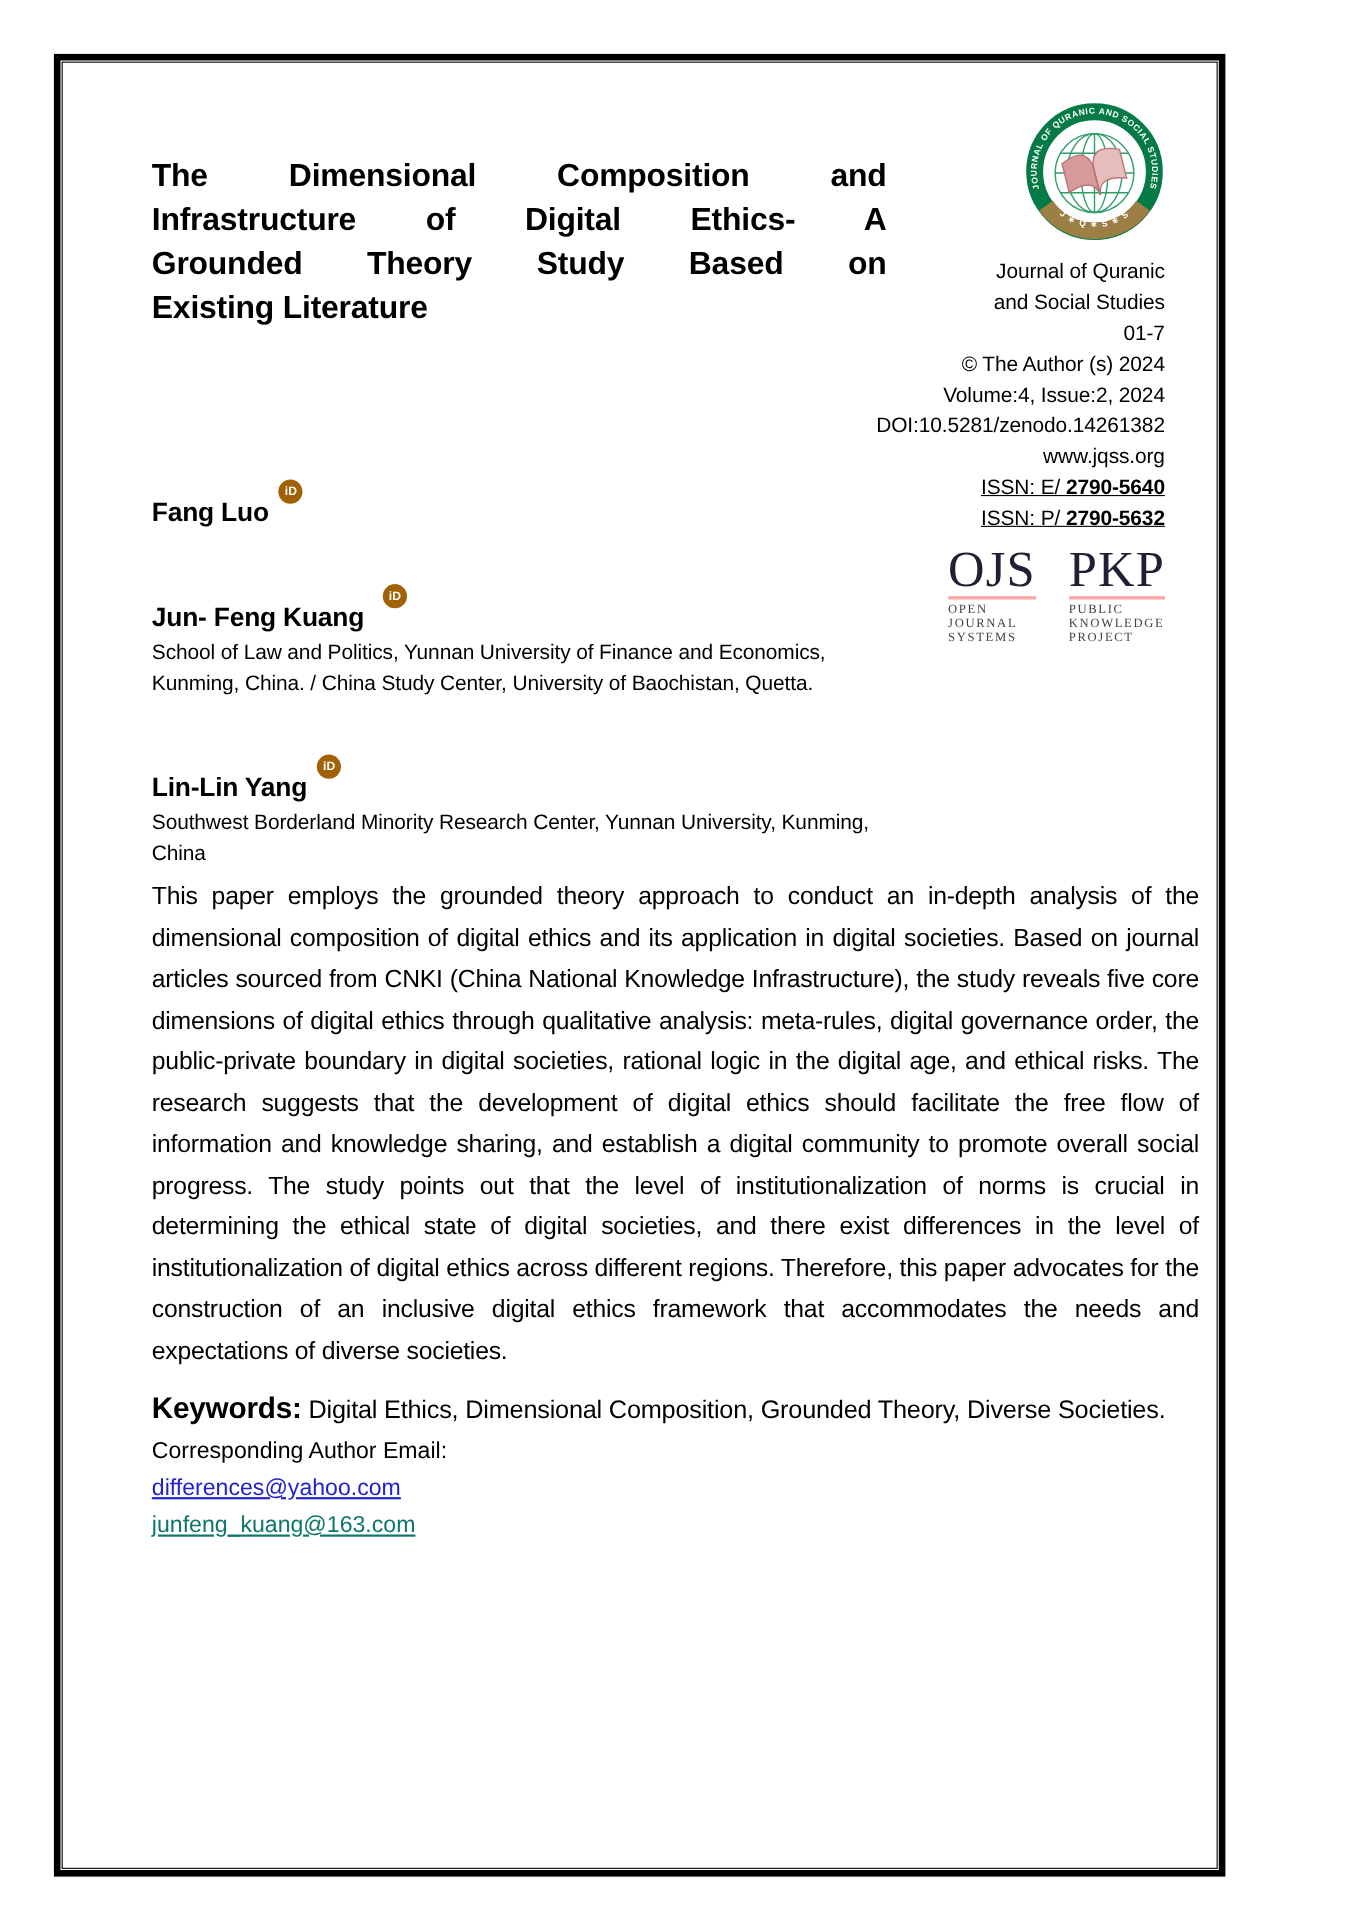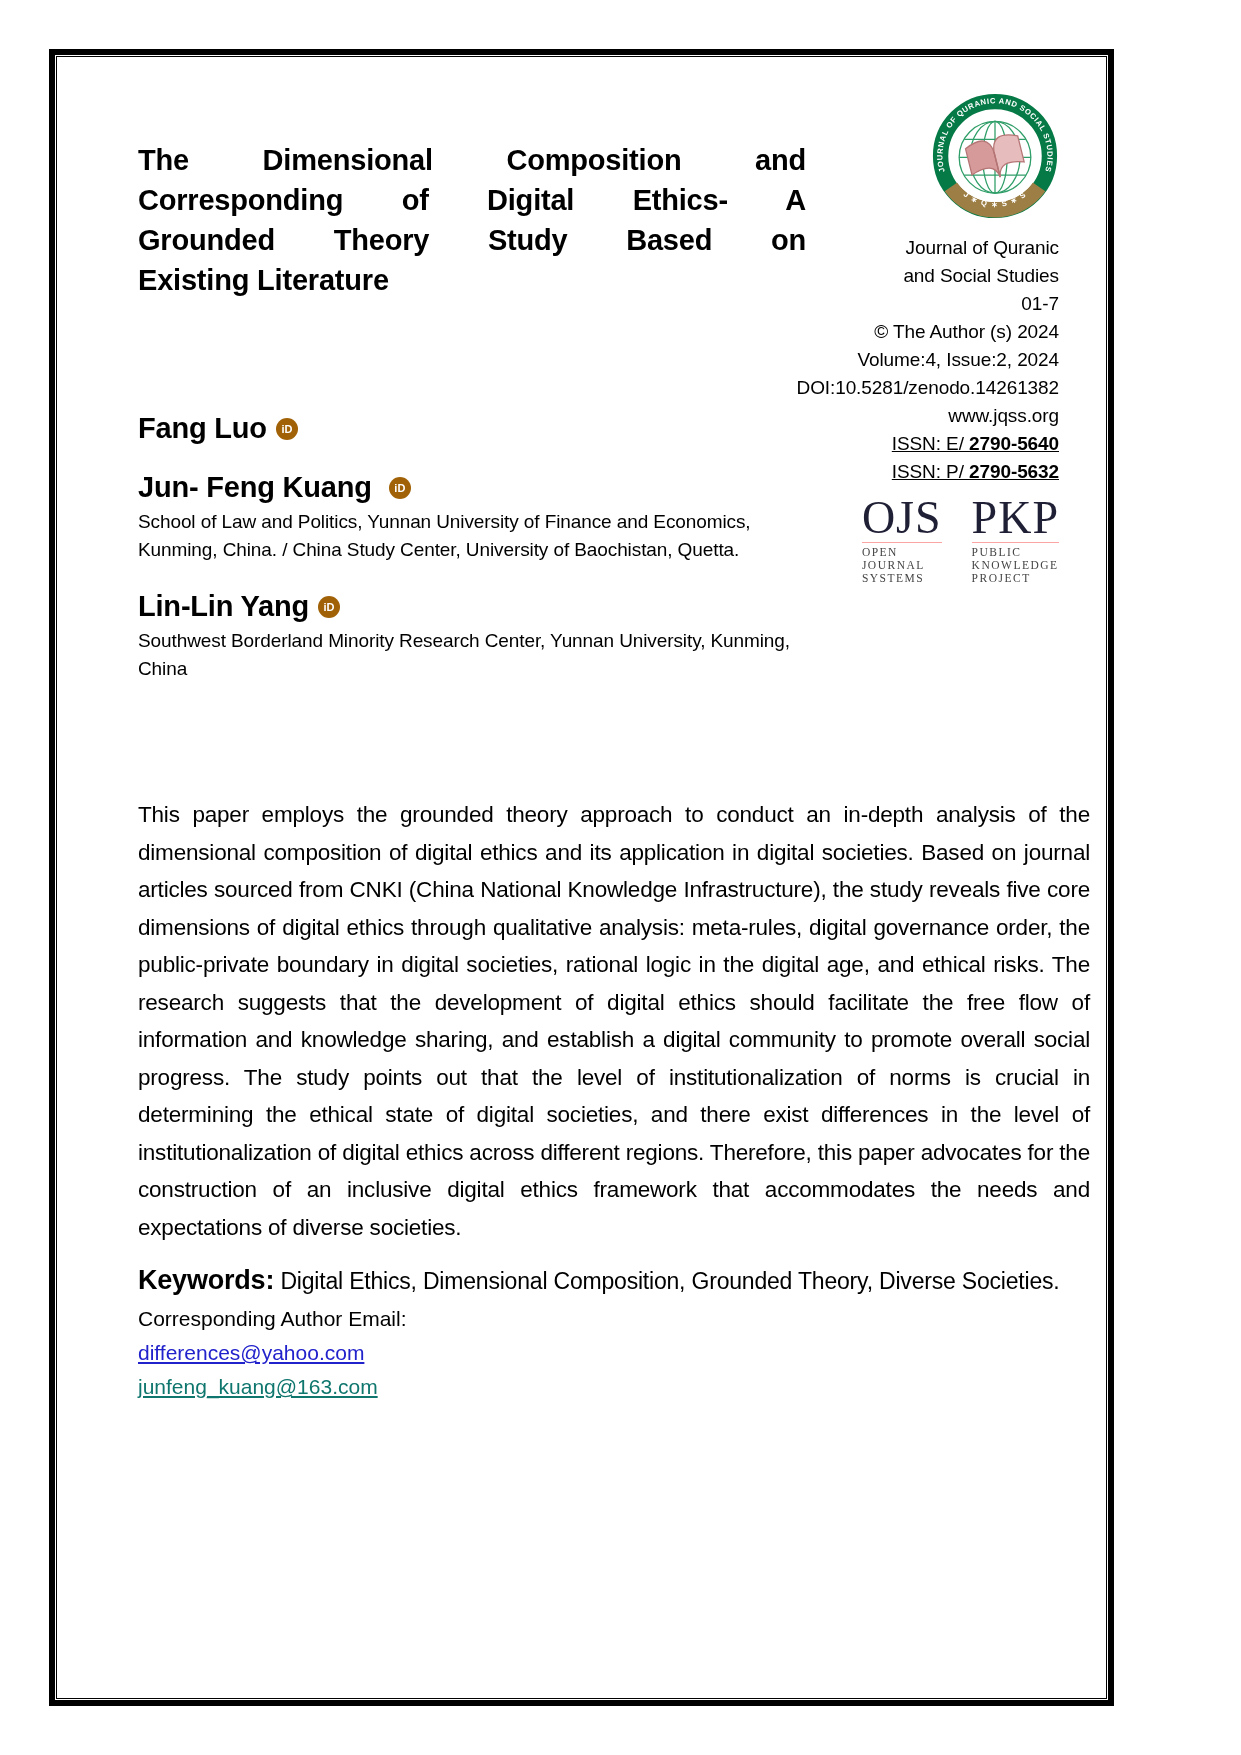--- a/index.html
+++ b/index.html
@@ -14,39 +14,39 @@
   
   .title-block { position:absolute; left:138px; top:140px; width:668px;
     font-size:29px; font-weight:800; line-height:40px; letter-spacing:-0.2px; }
   .title-line { text-align:justify; text-align-last:justify; }
   .title-line.last { text-align-last:left; }
 
   
   .authors { position:absolute; left:138px; top:412px; width:670px; }
   .author { margin-bottom:26px; }
   .author-name-row { display:flex; align-items:center; gap:9px; }
-  .author-name { font-size:29px; font-weight:800; letter-spacing:-0.2px; }
+  .author-name { font-size:24px; font-weight:800; letter-spacing:-0.2px;margin-top:41px; }
   .orcid {
     display:inline-flex; width:22px; height:22px; border-radius:50%;
     background:#a16207; color:#fff; font-size:11px; font-weight:700;
     align-items:center; justify-content:center; cursor:pointer;
   }
   .orcid.pad { margin-left:8px; }
   .author-affil { font-size:19px; line-height:28px; margin-top:4px; letter-spacing:-0.1px; }
 
   
   .meta { position:absolute; right:106px; top:92px; width:430px; text-align:right;
     font-size:19px; line-height:28px; letter-spacing:-0.1px; }
   .logo-wrap { width:128px; height:128px; margin-left:auto; margin-bottom:14px; }
   .meta-line { white-space:nowrap; }
   .issn-line { text-decoration:underline; }
   .issn-val { font-weight:800; }
   .logos-row { display:flex; justify-content:flex-end; align-items:flex-start; gap:30px; margin-top:10px;
     font-family:"Liberation Serif", serif; color:#1f1f35; text-align:left; }
-  .press-acronym { font-size:46px; line-height:44px; letter-spacing:1px; border-bottom:1px solid #fca5a5; padding-bottom:2px; }
+  .press-acronym { font-size:46px; line-height:44px; letter-spacing:1px; border-bottom:3px solid #fca5a5; padding-bottom:2px; }
   .press-words { font-size:11.5px; line-height:13px; letter-spacing:1.5px; color:#444; margin-top:3px; }
 
   
   .abstract { position:absolute; left:138px; top:796px; width:952px; }
   .abstract-heading { font-size:27px; font-weight:800; margin:0 0 10px 0; letter-spacing:-0.2px; }
   .abstract-body { font-size:22.5px; line-height:37.5px; text-align:justify; letter-spacing:-0.2px; }
   .keywords { margin-top:12px; font-size:23px; line-height:44px; text-align:justify; letter-spacing:-0.2px; }
   .keywords-label { font-size:27px; font-weight:800; }
   .correspondence-label { margin-top:4px; font-size:21px; font-weight:400; }
   .email-line { margin-top:10px; font-size:21px; }
@@ -56,21 +56,21 @@
 </head>
 <body>
 
 <div class="page">
   <div class="frame-outer">
     <div class="frame-inner"></div>
   </div>
 
   <div class="title-block">
     <div class="title-line">The Dimensional Composition and</div>
-    <div class="title-line">Corresponding of Digital Ethics- A</div>
+    <div class="title-line">Infrastructure of Digital Ethics- A</div>
     <div class="title-line">Grounded Theory Study Based on</div>
     <div class="title-line last">Existing Literature</div>
   </div>
 
   <div class="authors">
     <div class="author">
       <div class="author-name-row">
         <span class="author-name">Fang Luo</span>
         <span class="orcid">iD</span>
       </div>

